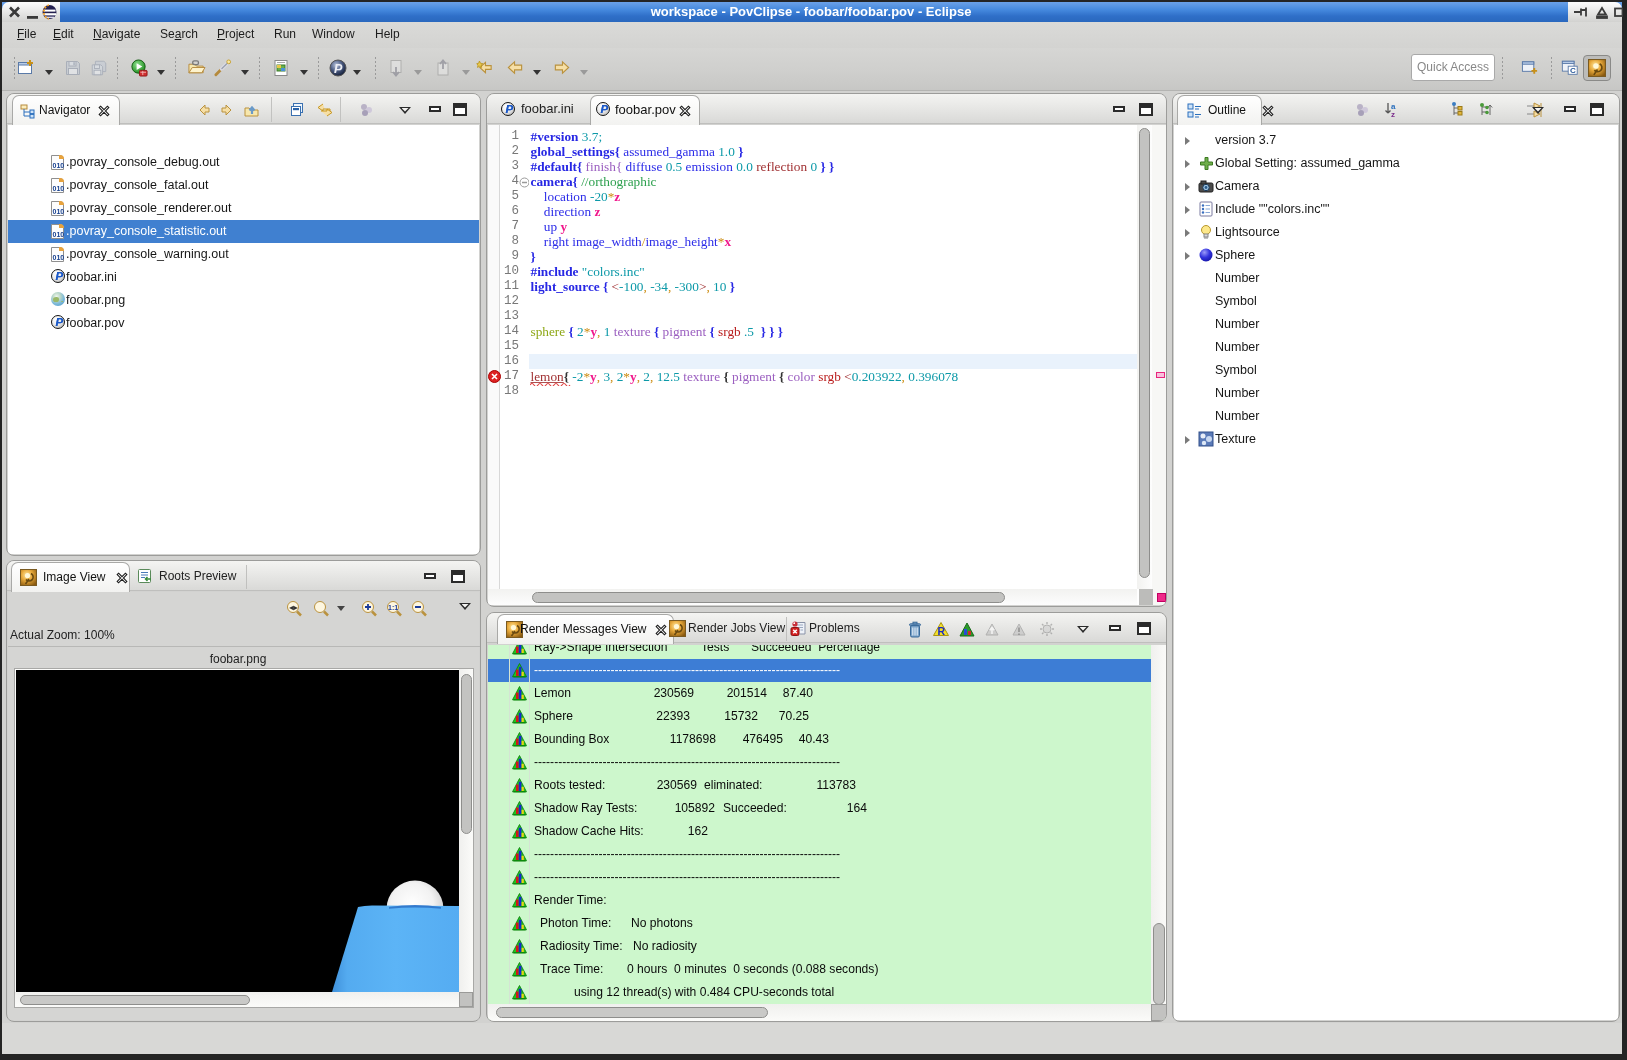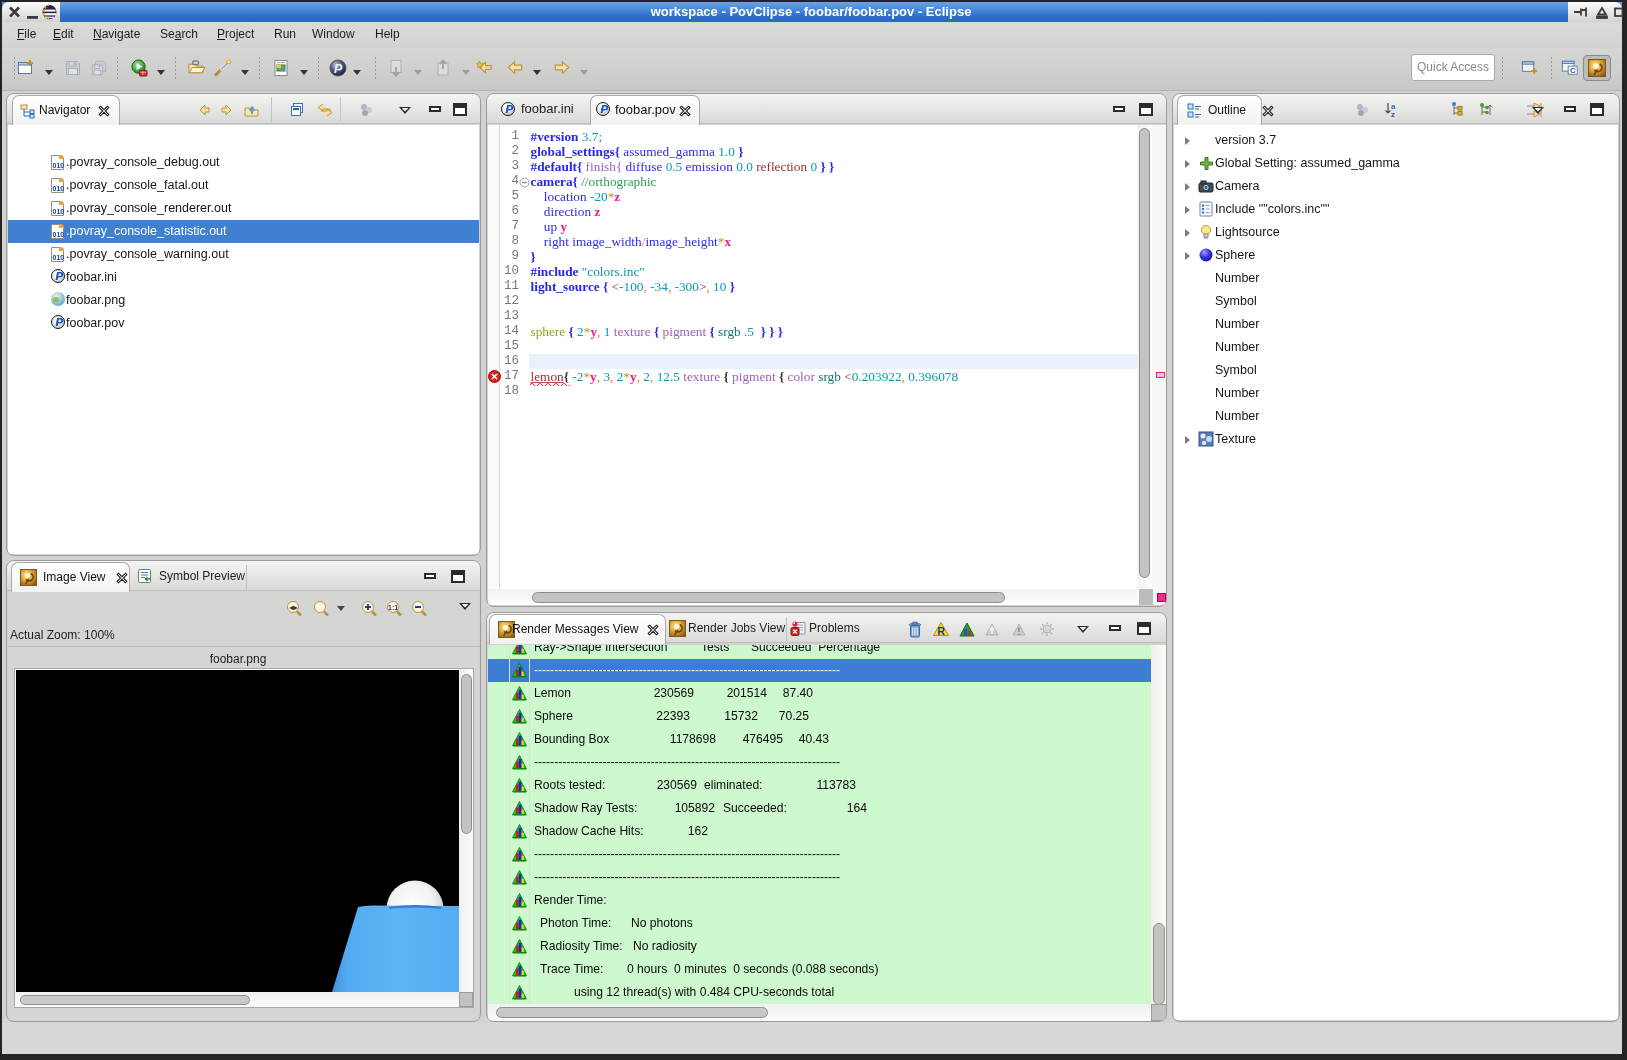--- a/index.html
+++ b/index.html
@@ -42,21 +42,21 @@
 .cl{position:absolute;left:0;height:15px;white-space:pre;font-family:Liberation Serif, serif;font-size:13.3px;line-height:15px;color:#111}
 .ln{position:absolute;width:28px;text-align:right;height:15px;font-family:"Liberation Mono",monospace;font-size:12.5px;line-height:15px;color:#787878}
 .b{color:#2727e4;font-weight:bold}
 .b2{color:#2c2ce8}
 .num{color:#0c99a8}
 .op{color:#cc8b0e}
 .xyz{color:#f0188c;font-weight:bold}
 .pur{color:#9b5fc0}
 .oliv{color:#8fa818}
 .mar{color:#a03032}
-.gold{color:#0f766e}
+.gold{color:#b91c1c}
 .com{color:#2da04e}
 .str{color:#0c99a8}
 
 .ficon{position:absolute;top:4px;width:13px;height:15px;background:#fdfdfd;border:1px solid #8f8f8f;border-radius:0 4px 0 0}
 .ficon::before{content:"";position:absolute;right:-1px;top:-1px;width:5px;height:4px;background:#e8a33d;border-radius:0 4px 0 0}
 .ficon::after{content:"010";position:absolute;left:0.5px;top:6px;font-size:7px;font-weight:bold;color:#17408f}
 .picon{position:absolute;top:3px;width:14px;height:14px;border-radius:50%;background:radial-gradient(circle at 36% 30%,#ffffff 0%,#ececec 45%,#c2c2c2 80%,#a8a8a8 100%);border:1.6px solid #161616}
 .picon::after{content:"P";position:absolute;left:3.5px;top:0px;font-size:11.5px;font-weight:bold;font-style:italic;color:#1a58c8;text-shadow:0 0 0.5px #1a58c8}
 .gicon{position:absolute;top:3px;width:14px;height:14px;border-radius:50%;background:radial-gradient(circle at 40% 32%,#eef6ee 0%,#bcd8c8 30%,#7ab8da 60%,#4a90c0 100%)}
 .gicon::after{content:"";position:absolute;left:1.5px;top:4.5px;width:6px;height:5px;background:#9ab868;border-radius:60% 40% 50% 50%;box-shadow:6px 2px 0 -2px #9ab868}
@@ -475,21 +475,21 @@
           </defs>
           <rect x="0.5" y="0.5" width="16" height="16" fill="url(#gp1)" stroke="#7a5a20"></rect>
           <circle cx="7.5" cy="6.5" r="2.6" fill="#fff8d8"></circle>
           <path d="M11 4.5 a4 4 0 1 1 -5 6 M9 10 L5.5 15" stroke="#6a4a10" stroke-width="1.6" fill="none"></path>
         </svg>
     <span class="tl" style="left:31px">Image View</span>
     <svg class="xic" style="left:104px;position:absolute" width="12" height="12" viewBox="0 0 12 12">
           <path d="M2.6 1.2 L6 4.6 L9.4 1.2 L10.8 2.6 L7.4 6 L10.8 9.4 L9.4 10.8 L6 7.4 L2.6 10.8 L1.2 9.4 L4.6 6 L1.2 2.6 Z" fill="#fdfdfd" stroke="#1d1d1d" stroke-width="1.1"></path>
         </svg>
   </div>
-  <div class="itab" style="left:152px">Symbol Preview</div>
+  <div class="itab" style="left:152px">Roots Preview</div>
   <div class="p" style="left:239px;top:4px;width:1px;height:24px;background:#c0c0be"></div>
   <svg class="p" style="left:130px;top:7px" width="16" height="16" viewBox="0 0 16 16">
         <rect x="1.5" y="1.5" width="12" height="13" rx="1" fill="#fff" stroke="#5a8a5a"></rect>
         <path d="M4 4.5 H11 M4 7 H11 M4 9.5 H8" stroke="#4a7ab8"></path>
         <path d="M14 11 L8.5 11 M10.5 9 L8.5 11 L10.5 13" stroke="#3a8a3a" stroke-width="1.5" fill="none"></path>
       </svg>
   <div class="minbtn2" style="left:417px;top:12px"></div>
   <div class="minbtn" style="left:444px;top:9px"></div>
   <div class="pcontent" style="top:31px;background:#d5d5d3">
 
@@ -551,21 +551,21 @@
 
       <div class="p" style="left:0;top:323px;width:444px;height:15px;background:linear-gradient(180deg,#f0f0ee,#fbfbf9)"></div>
       <div class="sbthumb" style="left:5px;top:325.5px;width:230px;height:10px;background:#c9c9c7"></div>
       <div class="p" style="left:444px;top:323px;width:14px;height:15px;background:#c2c2c0;border:1px solid #9a9a98"></div>
     </div>
   </div>
 </div>
 
 <div class="panel" style="left:486px;top:612px;width:681px;height:410px">
   <div class="tabbar"></div>
-  <div class="tab" style="left:2px;width:177px">
+  <div class="tab" style="left:10px;width:177px">
     <svg class="p" style="left:8px;top:6px" width="17" height="17" viewBox="0 0 17 17">
           <rect x="0.5" y="0.5" width="16" height="16" fill="url(#gp1)" stroke="#7a5a20"></rect>
           <circle cx="7.5" cy="6.5" r="2.6" fill="#fff8d8"></circle>
           <path d="M11 4.5 a4 4 0 1 1 -5 6 M9 10 L5.5 15" stroke="#6a4a10" stroke-width="1.6" fill="none"></path>
         </svg>
     <span class="tl" style="left:22px">Render Messages View</span>
     <svg class="xic" style="left:157px;position:absolute" width="12" height="12" viewBox="0 0 12 12">
           <path d="M2.6 1.2 L6 4.6 L9.4 1.2 L10.8 2.6 L7.4 6 L10.8 9.4 L9.4 10.8 L6 7.4 L2.6 10.8 L1.2 9.4 L4.6 6 L1.2 2.6 Z" fill="#fdfdfd" stroke="#1d1d1d" stroke-width="1.1"></path>
         </svg>
   </div>

